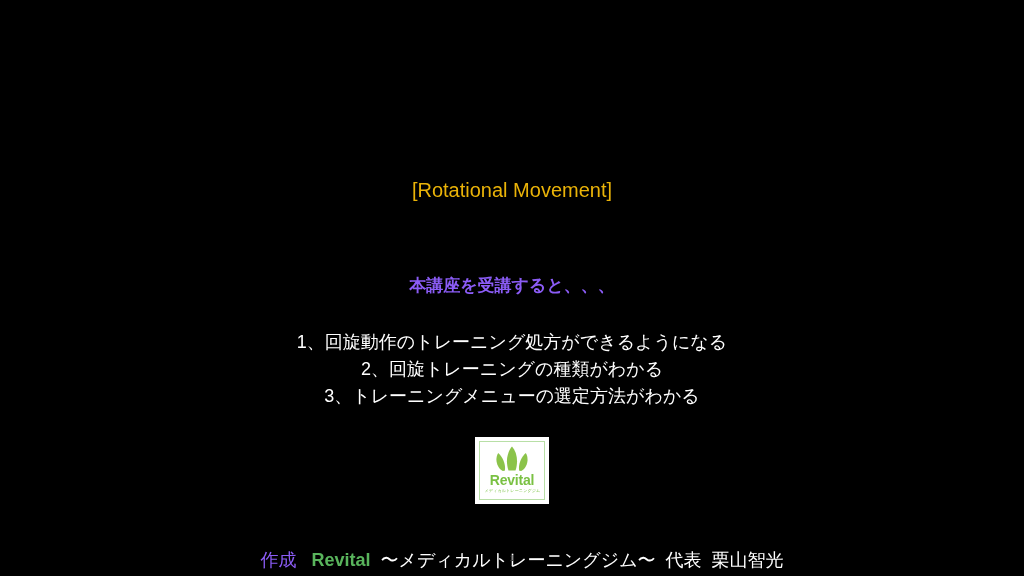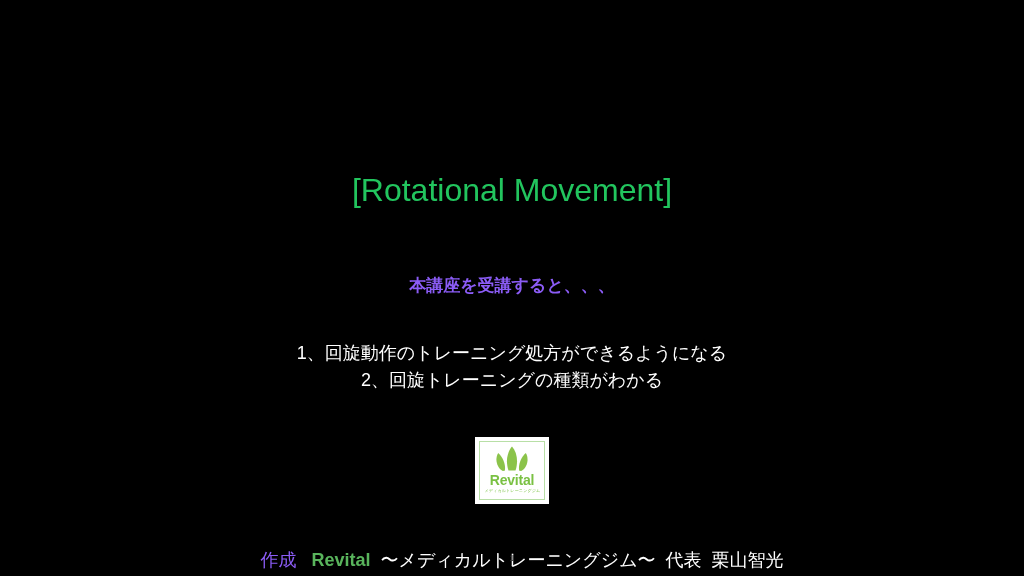--- a/index.html
+++ b/index.html
@@ -43,45 +43,45 @@
 
   
   .subtitle-block {
     position: absolute;
     top: 170px;
     left: 0;
     width: 1024px;
     text-align: center;
   }
   .subtitle-line {
-    font-size: 32px;
+    font-size: 20px;
     font-weight: 400;
     line-height: 41px;
-    color: #22c55e;
+    color: #eab308;
     white-space: pre;
   }
 
   
   .leadin {
     position: absolute;
     top: 274px;
     left: 0;
     width: 1024px;
     text-align: center;
     font-size: 17px;
     font-weight: 700;
     line-height: 24px;
     color: #8b5cf6;
     white-space: pre;
   }
 
   
   .benefits {
     position: absolute;
-    top: 340px;
+    top: 329px;
     left: 0;
     width: 1024px;
     text-align: center;
   }
   .benefit-item {
     font-size: 18px;
     font-weight: 400;
     line-height: 27px;
     color: #ffffff;
     white-space: pre;
@@ -181,20 +181,21 @@
 
   <div class="subtitle-block">
     <div class="subtitle-line">[Rotational Movement]</div>
   </div>
 
   <div class="leadin">本講座を受講すると、、、</div>
 
   <div class="benefits">
     <div class="benefit-item">1、回旋動作のトレーニング処方ができるようになる</div>
     <div class="benefit-item">2、回旋トレーニングの種類がわかる</div>
+    <div class="benefit-item">3、トレーニングメニューの選定方法がわかる</div>
   </div>
 
   <div class="logo-wrap">
     <div class="logo-card">
       <div class="logo-frame"></div>
       <div class="logo-leaves">
         <svg width="34" height="26" viewBox="0 0 34 26" xmlns="http://www.w3.org/2000/svg" aria-hidden="true">
 
           <path d="M6.5 25 C0.5 20.5 0.5 11 4.5 6.5 C9 11.5 10.5 20 8.5 25 Z" fill="#8bc34a" transform="rotate(-8 7 16)"></path>
 

